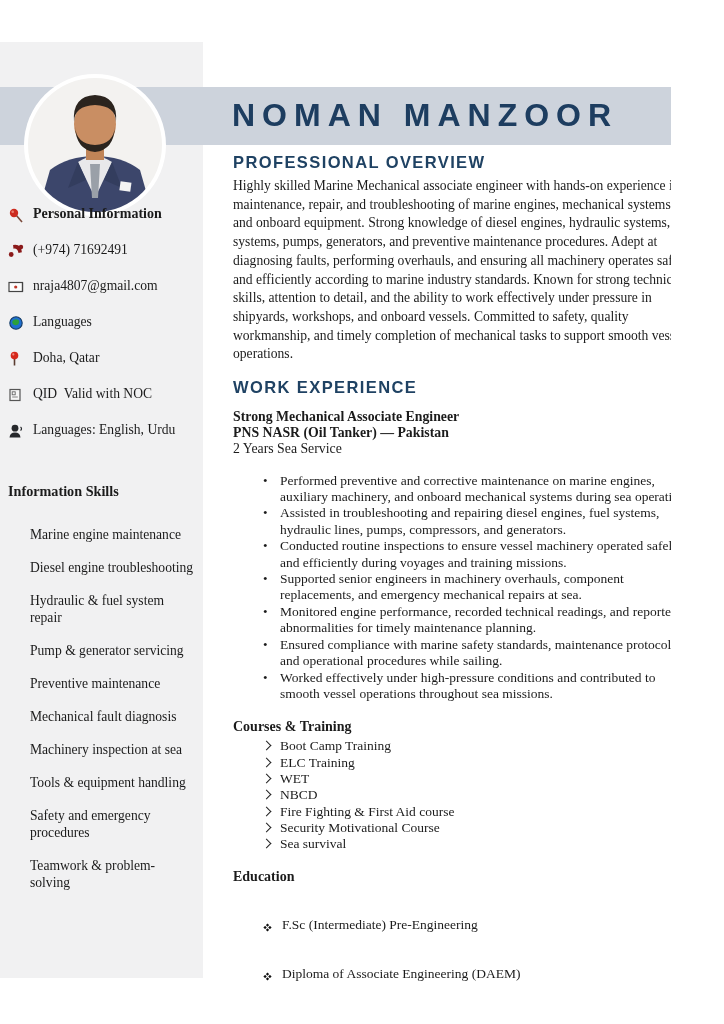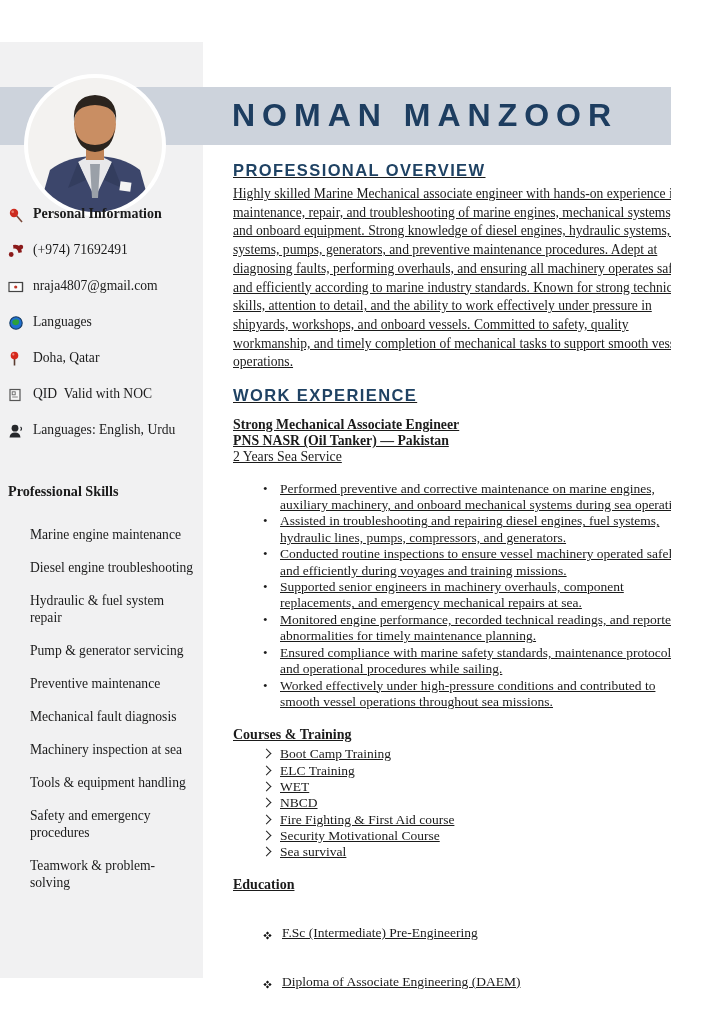--- a/index.html
+++ b/index.html
@@ -8,21 +8,21 @@
   
   .sidebar-bg{position:absolute;left:0;top:42px;width:203px;height:936px;background:#f1f1f2;}
   .header-band{position:absolute;left:0;top:87px;width:724px;height:58px;background:#cdd3dc;}
   
   .photo-circle{position:absolute;left:28px;top:78px;width:134px;height:134px;border-radius:50%;
                 background:#fff;overflow:hidden;box-shadow:0 0 0 4px #fff;}
   
   .name{position:absolute;left:232px;top:97px;font-family:"Liberation Sans", sans-serif;
         font-size:32px;font-weight:800;letter-spacing:7px;color:#1d3d60;white-space:nowrap;}
   
-  .main{position:absolute;left:233px;top:161px;width:462px;text-decoration:underline;}
+  .main{position:absolute;left:233px;top:153px;width:462px;}
   .sec-head{font-family:"Liberation Sans", sans-serif;font-weight:700;font-size:16.5px;
             letter-spacing:1.4px;color:#1f4263;margin:0;}
   .overview-body{font-size:13.6px;line-height:18.7px;margin:5px 0 0 0;}
   .work-head{margin-top:14px;}
   .job-block{margin-top:12px;line-height:16.2px;font-size:13.8px;}
   .job-bold{font-weight:700;}
   .bullets{list-style:none;margin:15px 0 0 0;padding:0;font-size:13.5px;line-height:16.4px;}
   .bullets li{position:relative;padding-left:47px;}
   .dot-marker{position:absolute;left:30px;top:0;font-size:13px;}
   .sub-head{font-size:14px;font-weight:700;margin:17px 0 0 0;}
@@ -152,21 +152,21 @@
           <circle cx="7" cy="5.2" r="3.4" fill="#26282c"></circle>
           <path d="M1.5 14.5 Q2 9.5 7 9.5 Q12 9.5 12.5 14.5 Z" fill="#26282c"></path>
           <path d="M12.5 4 Q14.5 5.5 12.5 7.5" fill="none" stroke="#26282c" stroke-width="1.2"></path>
         </svg>
       </span>
       <span class="pi-text">Languages: English, Urdu</span>
     </div>
   </div>
 
   <div class="skills">
-    <div class="skills-title">Professional Skills</div>
+    <div class="skills-title">Information Skills</div>
     <div class="skill">Marine engine maintenance</div>
     <div class="skill">Diesel engine troubleshooting</div>
     <div class="skill">Hydraulic &amp; fuel system repair</div>
     <div class="skill">Pump &amp; generator servicing</div>
     <div class="skill">Preventive maintenance</div>
     <div class="skill">Mechanical fault diagnosis</div>
     <div class="skill">Machinery inspection at sea</div>
     <div class="skill">Tools &amp; equipment handling</div>
     <div class="skill">Safety and emergency procedures</div>
     <div class="skill">Teamwork &amp; problem-solving</div>

